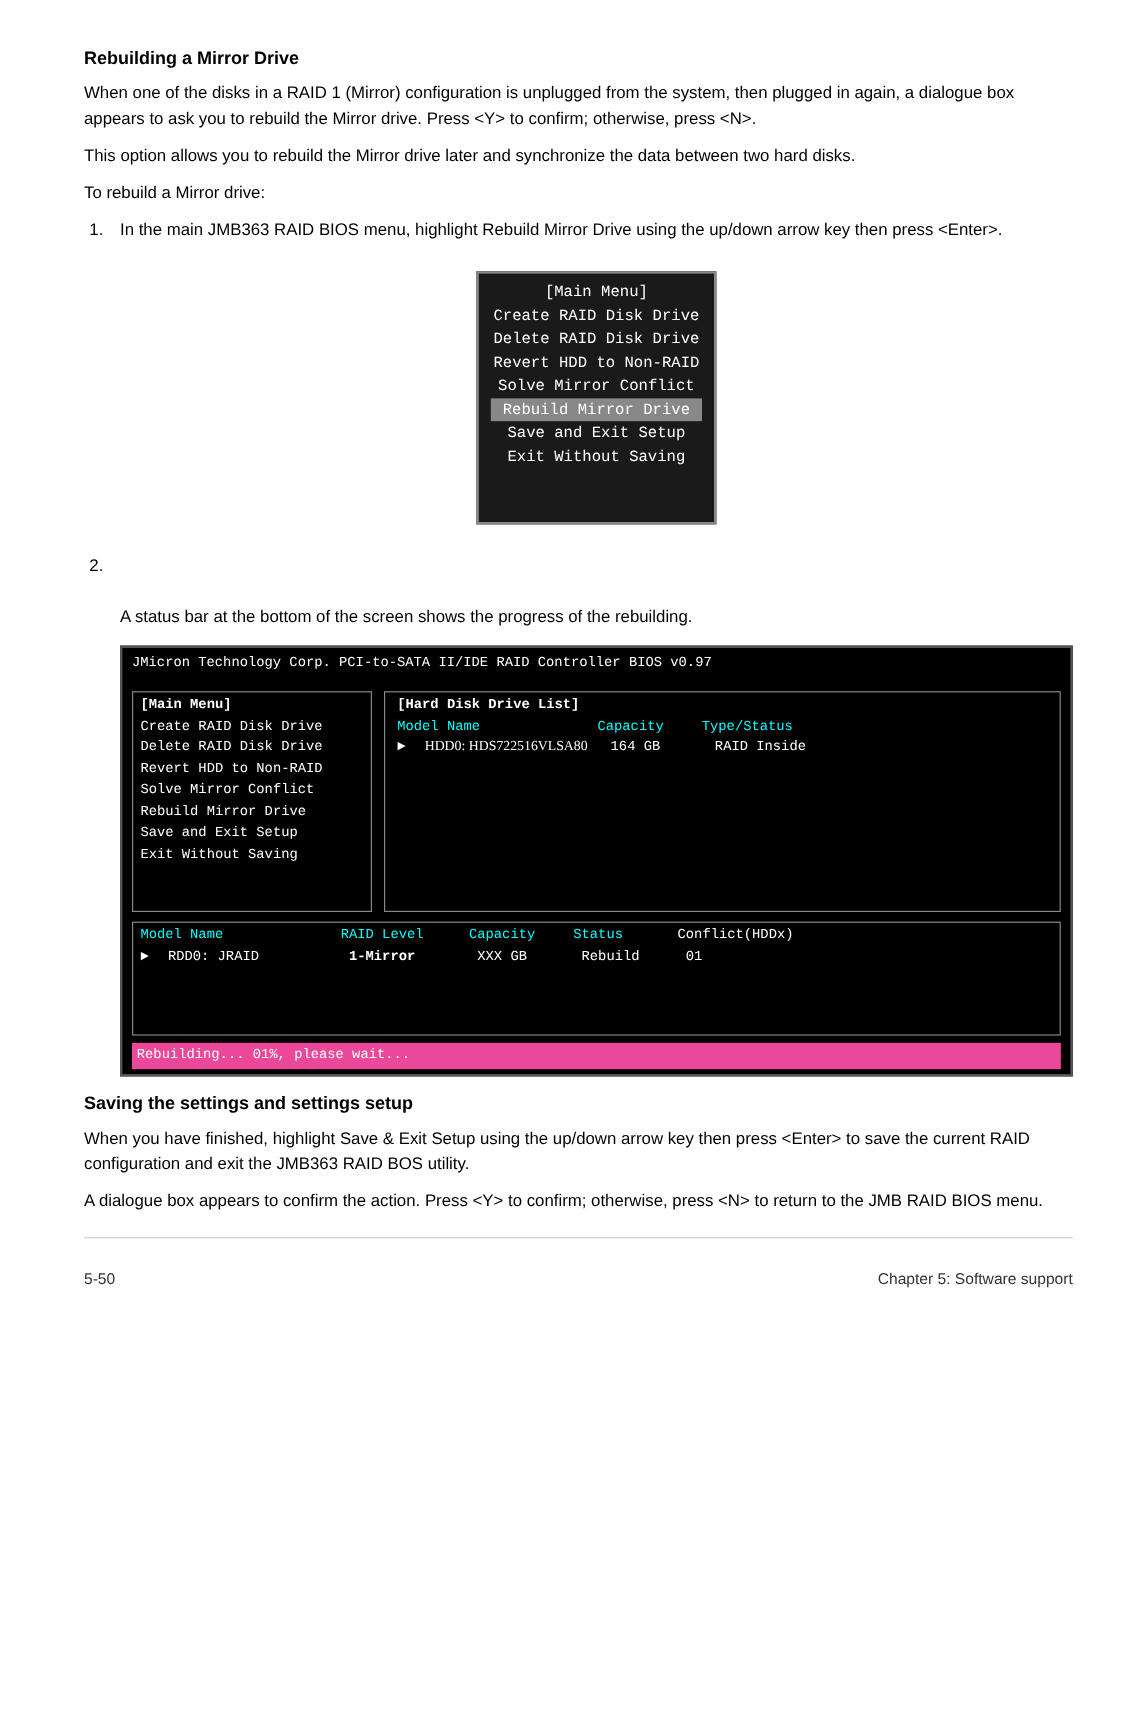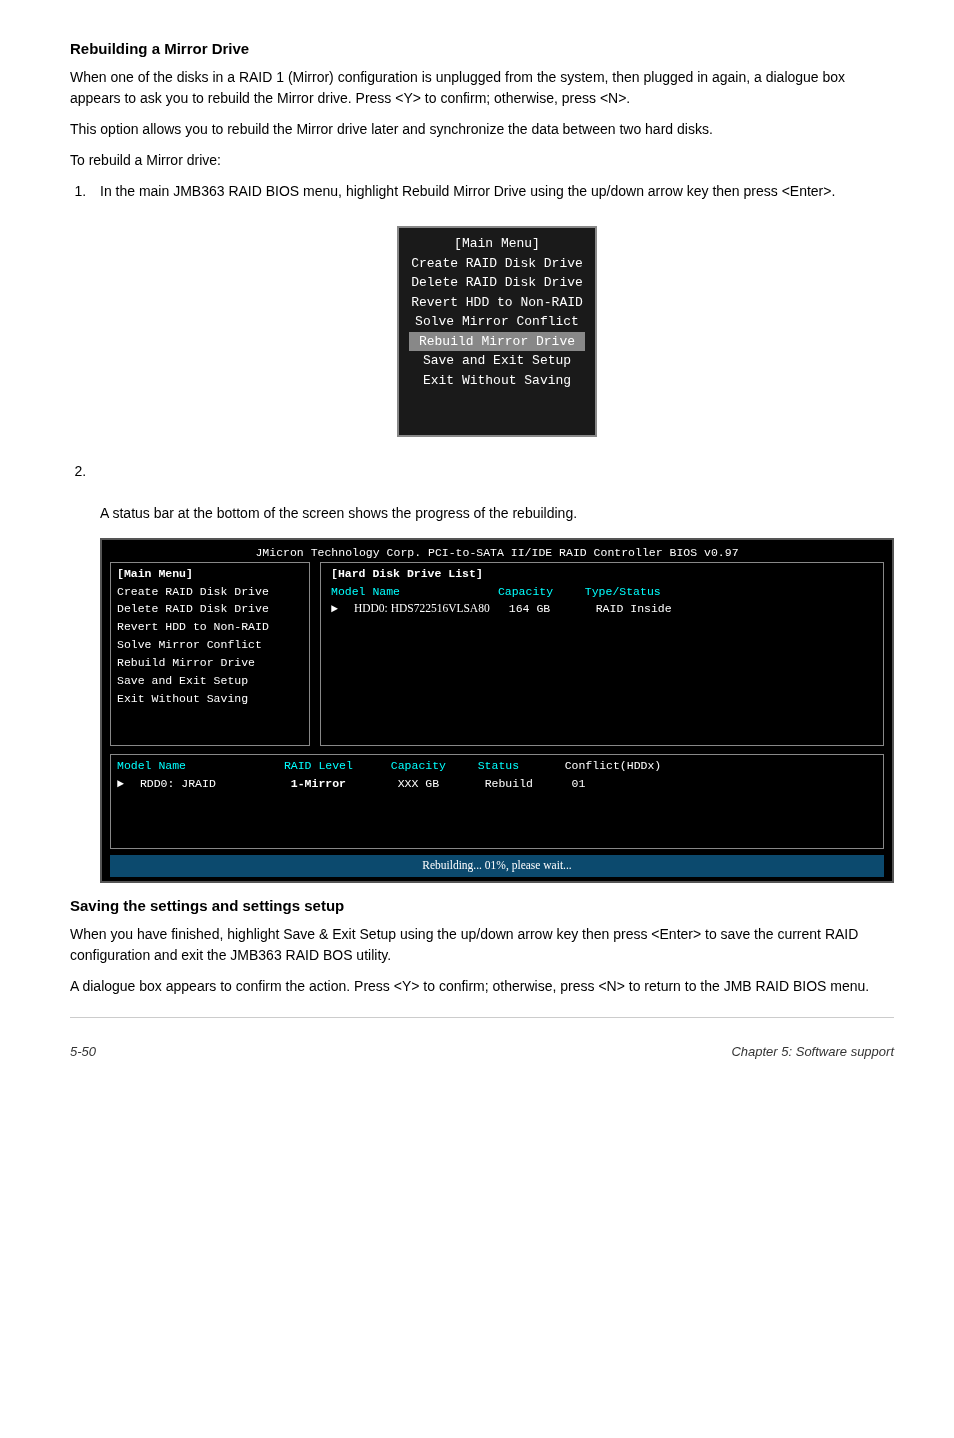--- a/index.html
+++ b/index.html
@@ -66,22 +66,21 @@
       font-family: 'Courier New', Courier, monospace;
       font-size: 11.5px;
       border: 2px solid #555;
       padding: 4px 8px;
       margin: 14px 0;
       width: 100%;
       line-height: 1.55;
     }
     .bios-screenshot .top-bar {
       color: #fff;
-      margin-bottom: 0;
-      text-align: center;
+      margin-bottom: 14px;
     }
     .bios-screenshot .panels {
       display: flex;
       gap: 0;
     }
     .bios-screenshot .left-panel {
       border: 1px solid #888;
       padding: 2px 6px;
       min-width: 200px;
       margin-right: 10px;
@@ -97,43 +96,40 @@
     }
     .bios-screenshot .col-header {
       color: #00ffff;
     }
     .bios-screenshot .raid-list-panel {
       border: 1px solid #888;
       padding: 2px 6px;
       margin-top: 8px;
     }
     .bios-screenshot .status-bar {
-      background: #0c4a6e;
-      color: #fff;
-      text-align: center;
+      background: #ec4899;
+      color: #fff;
       padding: 2px 4px;
       margin-top: 6px;
-      font-family: Liberation Serif, serif;
     }
     .bios-screenshot .arrow {
       color: #fff;
     }
 
     .section-divider {
       border: none;
       border-top: 1px solid #ccc;
       margin: 20px 0;
     }
     .footer-row {
       display: flex;
       justify-content: space-between;
       font-size: 13px;
       color: #333;
       padding-top: 6px;
-      font-style: italic;
     }
   </style>
 </head>
 <body>
 
 <h2>Rebuilding a Mirror Drive</h2>
 
 <p>When one of the disks in a RAID 1 (Mirror) configuration is unplugged from the system, then plugged in again, a dialogue box appears to ask you to rebuild the Mirror drive. Press &lt;Y&gt; to confirm; otherwise, press &lt;N&gt;.</p>
 <p>This option allows you to rebuild the Mirror drive later and synchronize the data between two hard disks.</p>
 <p>To rebuild a Mirror drive:</p>

